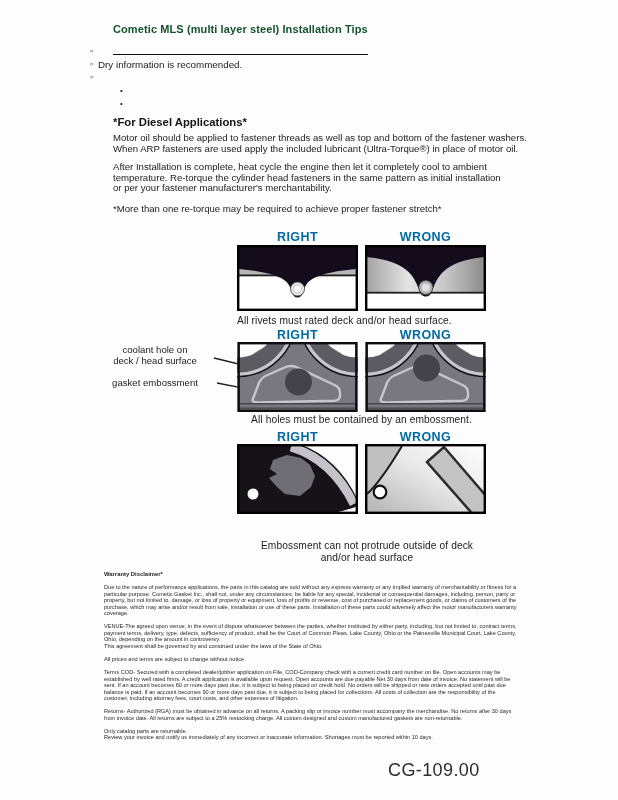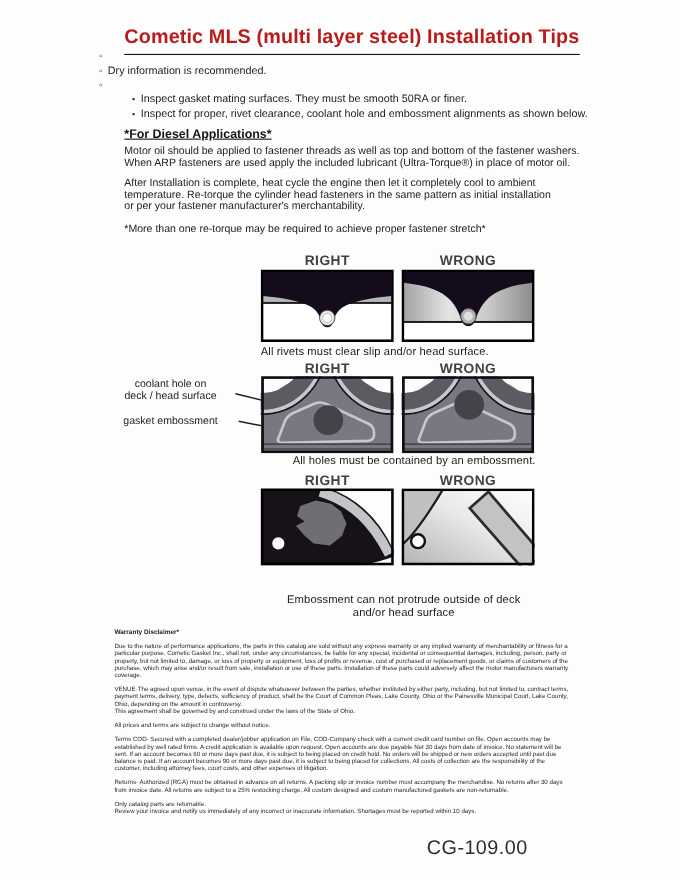--- a/index.html
+++ b/index.html
@@ -7,38 +7,38 @@
     width:618px;height:800px;position:relative;overflow:hidden;
     background:#fdfdfd;
     font-family:"Liberation Sans", sans-serif;
     color:#1c1c1c;
     -webkit-font-smoothing:antialiased;
   }
   .abs{position:absolute;}
   
   .page-title{
     left:113px;top:23px;
-    font-size:18px;font-weight:bold;color:#b91c1c;
-    border-bottom:1.8px solid #121212;padding-bottom:5px;
+    font-size:11px;font-weight:bold;color:#14532d;
+    border-bottom:1.8px solid #121212;padding-bottom:19px;
     letter-spacing:.1px;white-space:nowrap;
   }
   
   .tips{left:90px;top:45px;width:470px;font-size:9.8px;line-height:13px;color:#222;}
   .tip-row{display:flex;align-items:flex-start;}
   .tip-row.sub{padding-left:30px;}
   .bullet{width:8px;flex:0 0 8px;font-size:9px;line-height:13px;color:#222;}
   .tip-row.sub .bullet{font-size:8px;}
   
-  .diesel-heading{left:113px;top:116px;font-size:11.3px;font-weight:bold;color:#151515;text-decoration:underline;}
+  .diesel-heading{left:113px;top:116px;font-size:11.3px;font-weight:bold;color:#151515;}
   .body-par{left:113px;width:460px;font-size:9.6px;line-height:10.6px;color:#222;white-space:pre-line;}
   .p1{top:133px;}
   .p2{top:162px;}
   .note{top:204px;white-space:nowrap;}
   
-  .rw-label{width:121px;text-align:center;font-size:12.5px;font-weight:600;letter-spacing:.4px;color:#404040;}
+  .rw-label{width:121px;text-align:center;font-size:12.5px;font-weight:600;letter-spacing:.4px;color:#0369a1;}
   .dbox{width:121px;height:66px;}
   .dbox svg{display:block;width:100%;height:100%;}
   .dbox2{height:70px;}
   .caption{font-size:10.2px;color:#1c1c1c;letter-spacing:.1px;white-space:pre-line;line-height:12px;}
   
   .side-label{width:114px;text-align:center;font-size:9.6px;line-height:10.5px;color:#1c1c1c;white-space:pre-line;}
   
   .warranty{left:104px;top:571px;width:420px;height:175px;}
   .warranty-inner{
     width:640px;transform:scale(0.652);transform-origin:0 0;
@@ -60,25 +60,23 @@
   </div>
   <div class="tip-row">
     <span class="bullet">◦</span>
     <span>Dry information is recommended.</span>
   </div>
   <div class="tip-row">
     <span class="bullet">◦</span>
   </div>
   <div class="tip-row sub">
     <span class="bullet">•</span>
-    <span>Inspect gasket mating surfaces.  They must be smooth 50RA or finer.</span>
   </div>
   <div class="tip-row sub">
     <span class="bullet">•</span>
-    <span>Inspect for proper, rivet clearance, coolant hole and embossment alignments as shown below.</span>
   </div>
 </div>
 
 <div class="abs diesel-heading">*For Diesel Applications*</div>
 <div class="abs body-par p1">Motor oil should be applied to fastener threads as well as top and bottom of the fastener washers.
 When ARP fasteners are used apply the included lubricant (Ultra-Torque®) in place of motor oil.</div>
 <div class="abs body-par p2">After Installation is complete, heat cycle the engine then let it completely cool to ambient
 temperature. Re-torque the cylinder head fasteners in the same pattern as initial installation
 or per your fastener manufacturer's merchantability.</div>
 <div class="abs body-par note">*More than one re-torque may be required to achieve proper fastener stretch*</div>
@@ -112,21 +110,21 @@
     <rect x="0" y="0" width="121" height="66" fill="#ffffff"></rect>
     <rect x="2" y="12" width="117" height="35" fill="url(#gw1)"></rect>
     <rect x="2" y="46.8" width="117" height="1.8" fill="#1d1d1d"></rect>
     <path d="M2,2 H119 V12 C98,14.5 86,19 78,27 C72,33 69.5,39.5 67.8,44.5 C66.5,49 64,51.5 60.8,51.5 C57.6,51.5 55.1,49 53.8,44.5 C52.1,39.5 49.6,33 43.6,27 C35.6,19 23.6,14.5 2,12 Z" fill="#140c1b"></path>
     <circle cx="60.8" cy="42.5" r="7" fill="#b3b3b3" stroke="#4e4e4e" stroke-width="0.9"></circle>
     <circle cx="60.8" cy="42.5" r="4" fill="#e0e0e0"></circle>
     <rect x="1.2" y="1.2" width="118.6" height="63.6" fill="none" stroke="#000000" stroke-width="2.4"></rect>
   </svg>
 </div>
 
-<div class="abs caption" style="left:237px;top:315px;">All rivets must clear slip and/or head surface.</div>
+<div class="abs caption" style="left:237px;top:315px;">All rivets must rated deck and/or head surface.</div>
 
 <div class="abs side-label" style="left:98px;top:345px;">coolant hole on
 deck / head surface</div>
 <div class="abs side-label" style="left:98px;top:378px;">gasket embossment</div>
 
 <svg class="abs" style="left:0;top:330px;pointer-events:none;" width="618" height="92">
   <line x1="214" y1="28" x2="296" y2="48" stroke="#1f1f1f" stroke-width="1.3"></line>
   <line x1="217" y1="53" x2="263" y2="62" stroke="#1f1f1f" stroke-width="1.3"></line>
 </svg>
 
@@ -164,21 +162,21 @@
     <circle cx="120" cy="-24" r="56" fill="none" stroke="#c7c6cc" stroke-width="3.5"></circle>
     <circle cx="120" cy="-24" r="47" fill="none" stroke="#5c5b62" stroke-width="15"></circle>
     <path d="M15,58 L21.5,41 Q23.5,36 29,33.5 L47,25.5 Q53,22.5 59,25.2 L97,43 Q102.5,45.5 102.5,51 L102.5,53.5 Q102.5,58.5 96.5,58.8 L21,60.5 Q15,60.6 15,58 Z" fill="none" stroke="#c7c6cc" stroke-width="2.4"></path>
     <circle cx="61" cy="26" r="13.5" fill="#44434a"></circle>
     <rect x="2" y="61" width="116" height="1.5" fill="#47464d"></rect>
     <rect x="2" y="65.5" width="116" height="1.3" fill="#47464d"></rect>
     <rect x="1.2" y="1.2" width="117.6" height="67.6" fill="none" stroke="#0d0d12" stroke-width="2.4"></rect>
   </svg>
 </div>
 
-<div class="abs caption" style="left:252px;top:414px;width:249px;text-align:center;">All holes must be contained by an embossment.</div>
+<div class="abs caption" style="left:237px;top:414px;width:249px;text-align:center;">All holes must be contained by an embossment.</div>
 
 <div class="abs rw-label" style="left:237px;top:430px;">RIGHT</div>
 <div class="abs rw-label" style="left:365px;top:430px;">WRONG</div>
 
 <div class="abs dbox dbox2" style="left:237px;top:444px;">
   <svg viewBox="0 0 121 70">
     <rect x="0" y="0" width="121" height="70" fill="#161217"></rect>
     <path d="M54,3 C84,12 103,32 117,60" fill="none" stroke="#c4c3c9" stroke-width="9"></path>
     <path d="M60,0 L121,0 L121,58 C108,29 88,9 60,0 Z" fill="#fdfdfd"></path>
     <path d="M60,0 C88,9 108,29 121,58" fill="none" stroke="#1a1a1a" stroke-width="1.2"></path>

